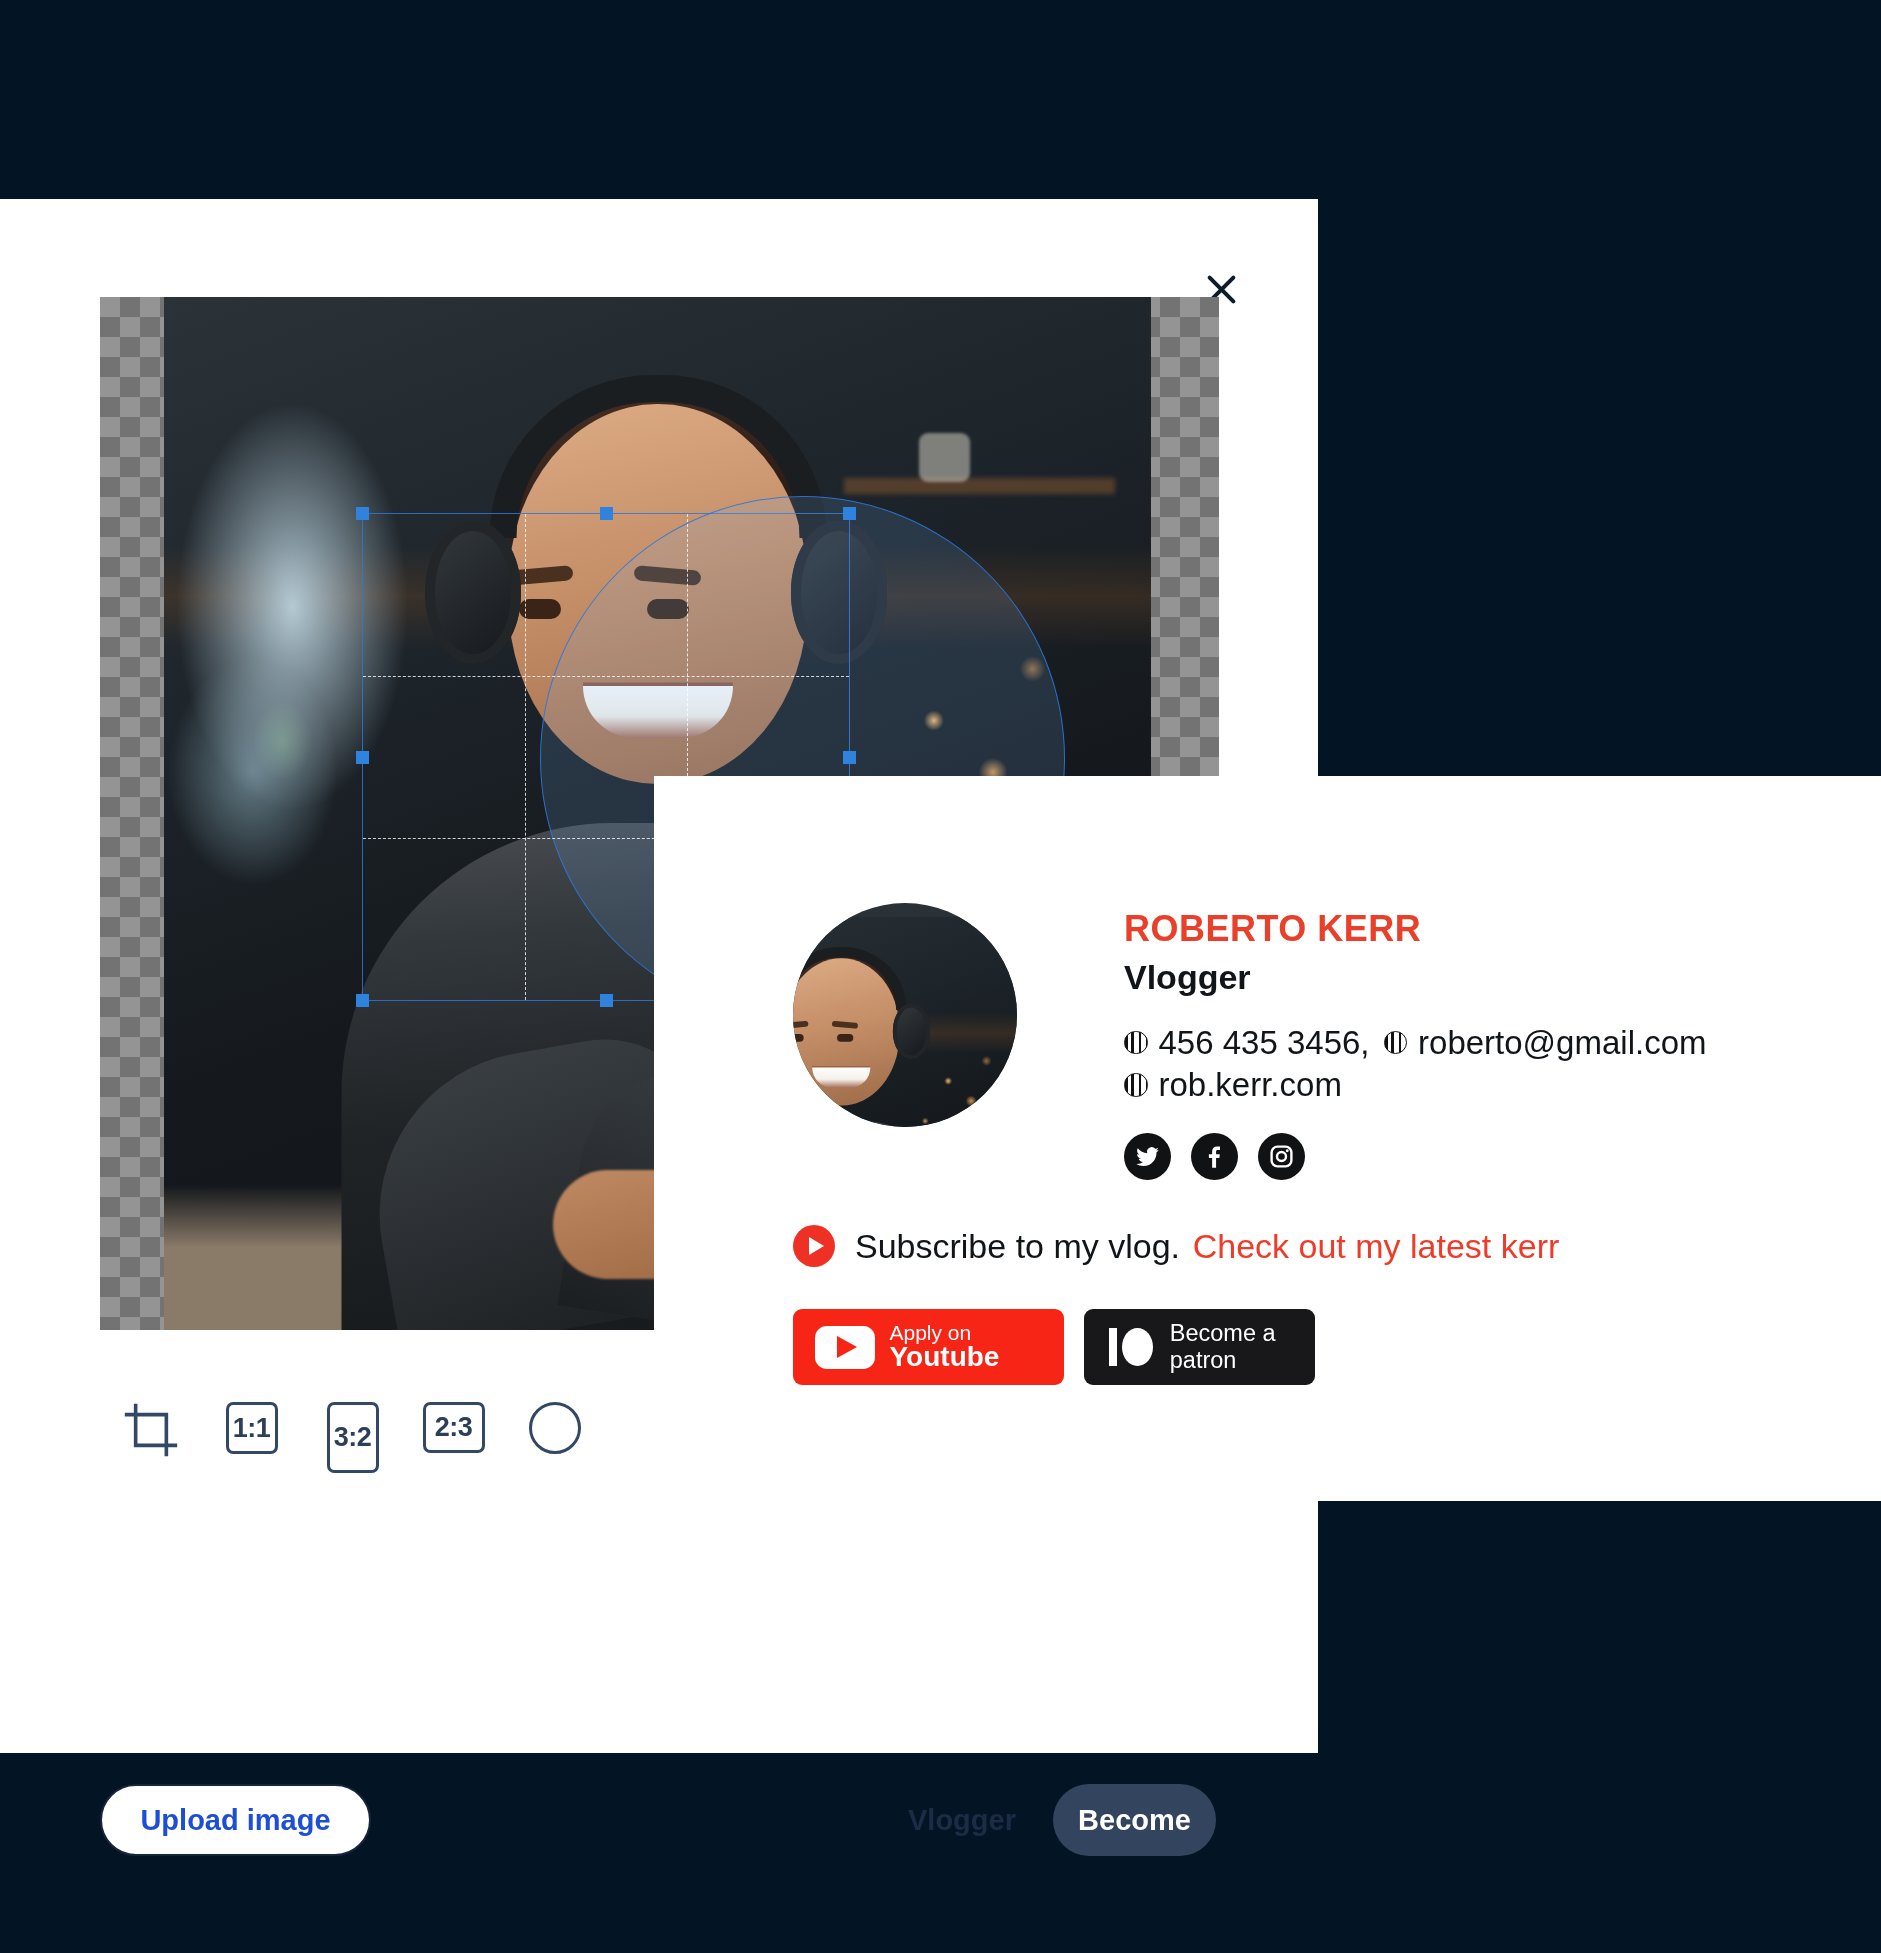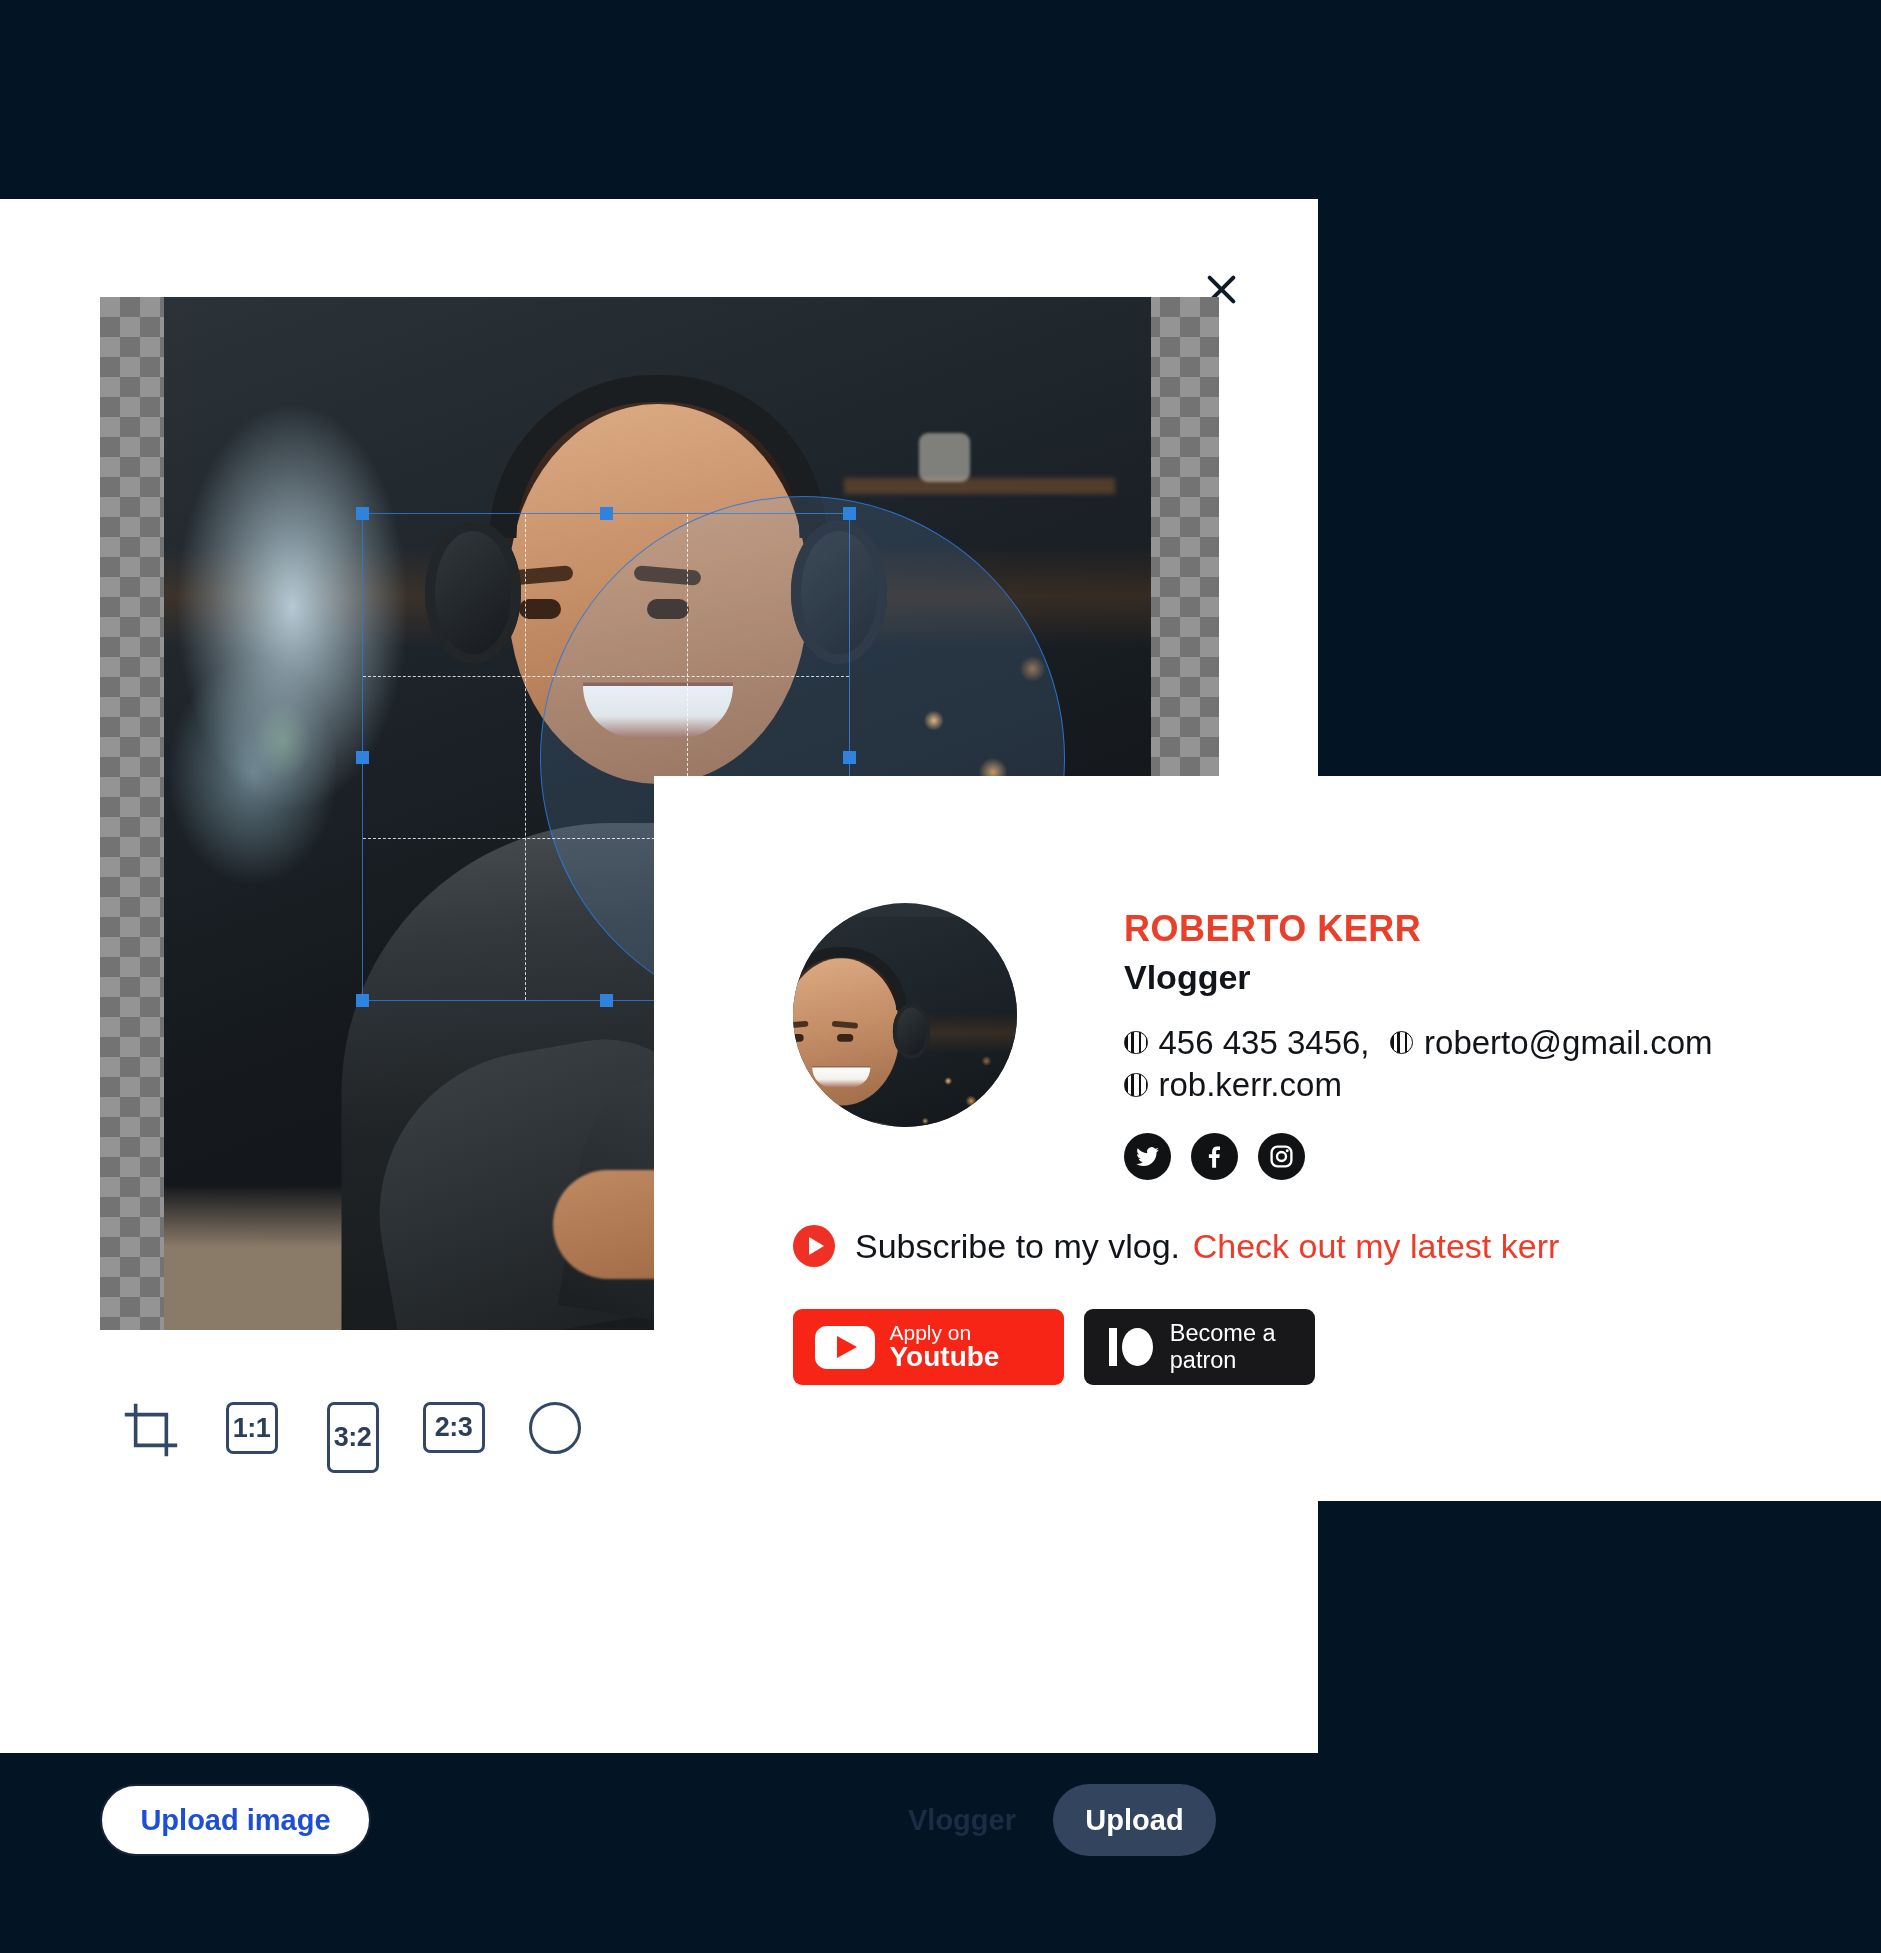--- a/index.html
+++ b/index.html
@@ -259,21 +259,21 @@
     color:#111418;font-size:33px;line-height:1.28;
     display:flex;align-items:center;flex-wrap:wrap;
   }
   .globe-ico{
     display:inline-block;width:23.5px;height:23.5px;border-radius:50%;
     margin-right:11px;flex:0 0 auto;
     background:
       linear-gradient(to right,#111 0 2.7px,transparent 2.7px 6.3px,#111 6.3px 9px,transparent 9px 13.6px,#111 13.6px 16.3px,transparent 16.3px 21px,#111 21px 23.5px);
     border:1.8px solid #111;box-sizing:border-box;
   }
-  .sep{margin-right:20px;}
+  .sep{margin-right:14px;}
   #sig-socials{display:flex;gap:20px;margin-top:27px;}
   .social-ico{
     width:47px;height:47px;border-radius:50%;background:#101214;
     display:flex;align-items:center;justify-content:center;cursor:pointer;
   }
   #sig-subscribe{
     display:flex;align-items:center;margin-top:45px;font-size:34px;
   }
   #yt-play{
     width:42px;height:42px;border-radius:50%;background:#ee3124;
@@ -395,21 +395,21 @@
       <span class="ratio-box r23">2:3</span>
     </div>
 
     <div class="ratio-item">
       <span class="ratio-circle"></span>
     </div>
   </div>
 
   <button id="upload-btn">Upload image</button>
   <button id="cancel-btn">Vlogger</button>
-  <button id="apply-btn">Upload</button>
+  <button id="apply-btn">Become</button>
 </div>
 
 <div id="signature-card">
   <div id="sig-inner">
 
     <div id="sig-top">
       <div id="sig-avatar">
         <div class="avatar-scale">
           <div class="photo-art">
             <div class="subject-body"></div>

